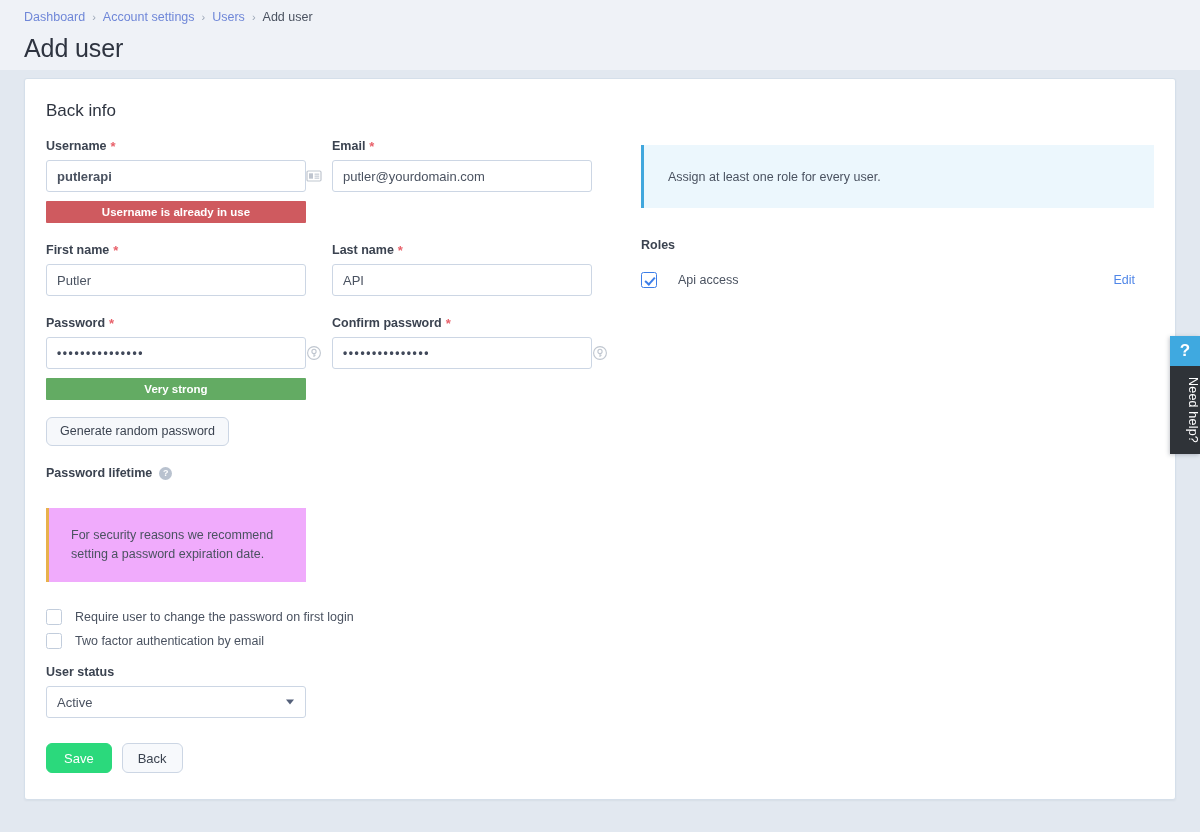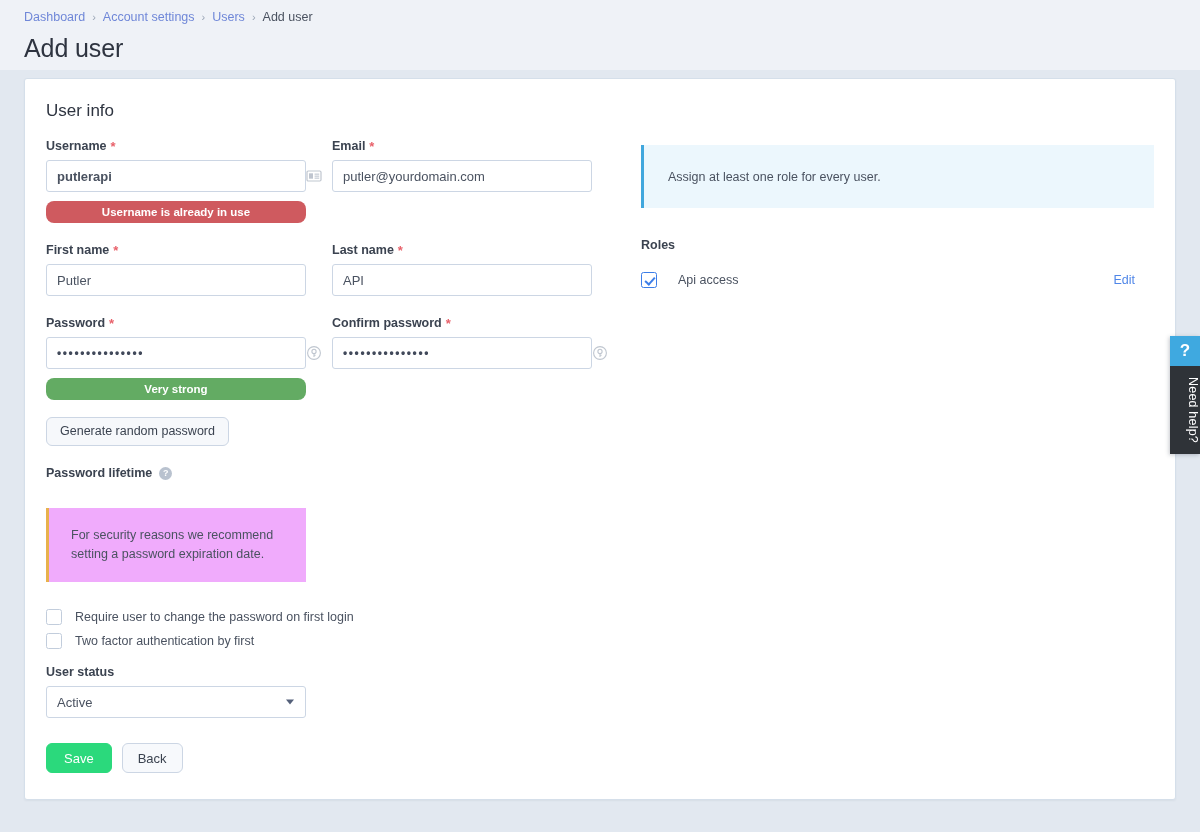--- a/index.html
+++ b/index.html
@@ -93,21 +93,21 @@
     position:absolute;
     right:9px; top:50%;
     transform:translateY(-50%);
     width:16px; height:16px;
     opacity:.55;
   }
 
   .alert-bar {
     width:260px;
     height:22px;
-    border-radius:8px;
+    border-radius:1px;
     margin-top:9px;
     display:flex;
     align-items:center;
     justify-content:center;
     font-size:11.5px;
     font-weight:bold;
     color:#fff;
   }
   .alert-bar.danger { background:#cf5a5f; }
   .alert-bar.success { background:#63ab63; }
@@ -291,21 +291,21 @@
     <a href="#">Account settings</a>
     <span class="sep">›</span>
     <a href="#">Users</a>
     <span class="sep">›</span>
     <span class="current">Add user</span>
   </div>
   <div class="page-title">Add user</div>
 </div>
 
 <div class="card">
-  <div class="card-title">User info</div>
+  <div class="card-title">Back info</div>
 
   <div class="form-wrap">
 
     <div class="col-left">
 
       
       <div class="field">
         <div class="label">
           <span>Username</span>
           <span class="req">*</span>
@@ -376,21 +376,21 @@
       <div style="height:27px"></div>
 
       
       <div style="width:400px">
         <div class="check-row">
           <span class="checkbox"></span>
           <span class="check-label">Require user to change the password on first login</span>
         </div>
         <div class="check-row">
           <span class="checkbox"></span>
-          <span class="check-label">Two factor authentication by first</span>
+          <span class="check-label">Two factor authentication by email</span>
         </div>
       </div>
 
       <div style="height:8px"></div>
 
       
       <div class="field">
         <div class="label">
           <span>User status</span>
         </div>

